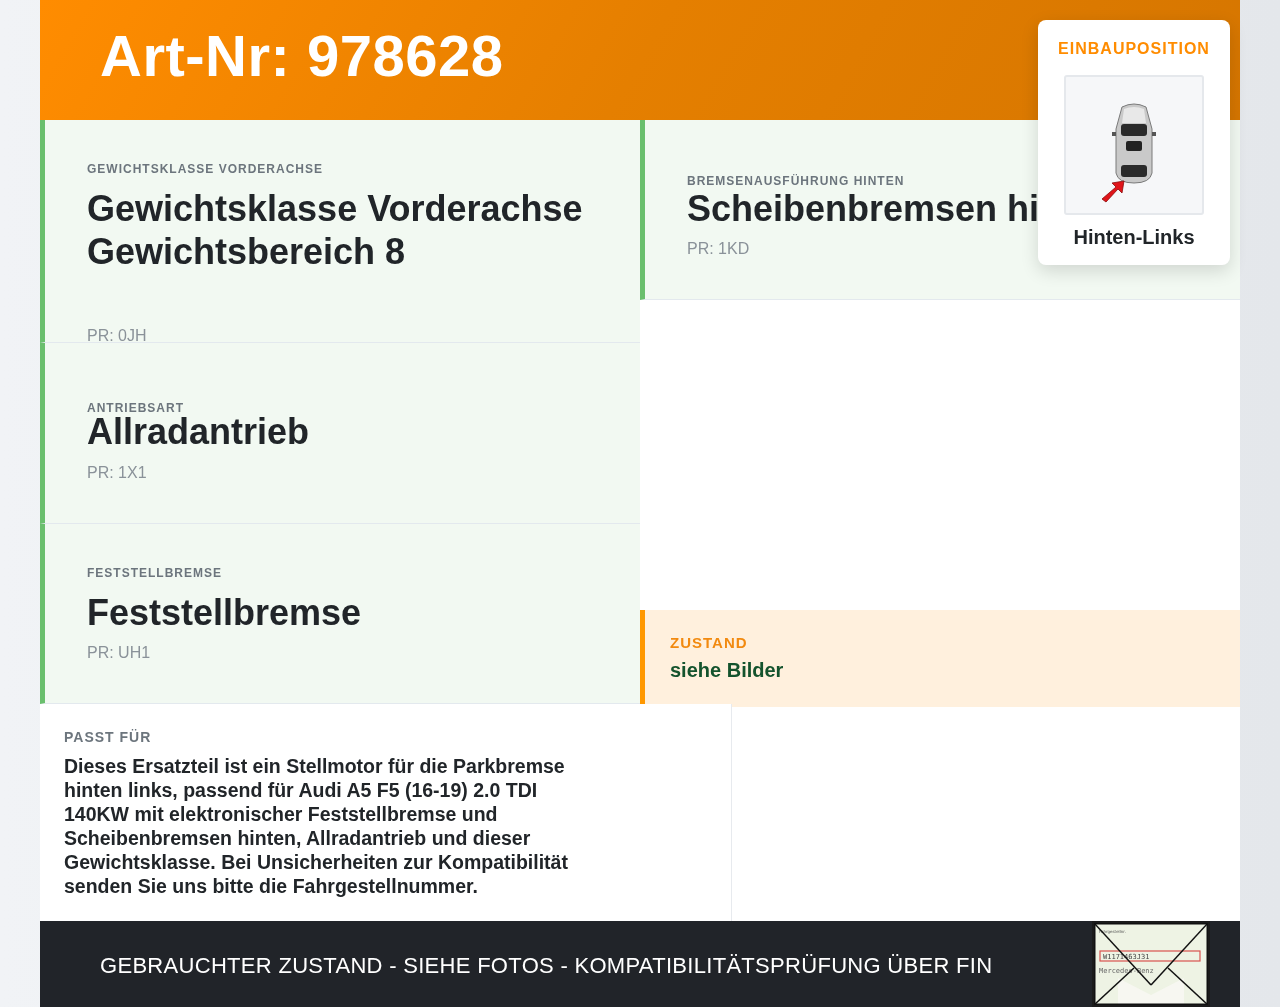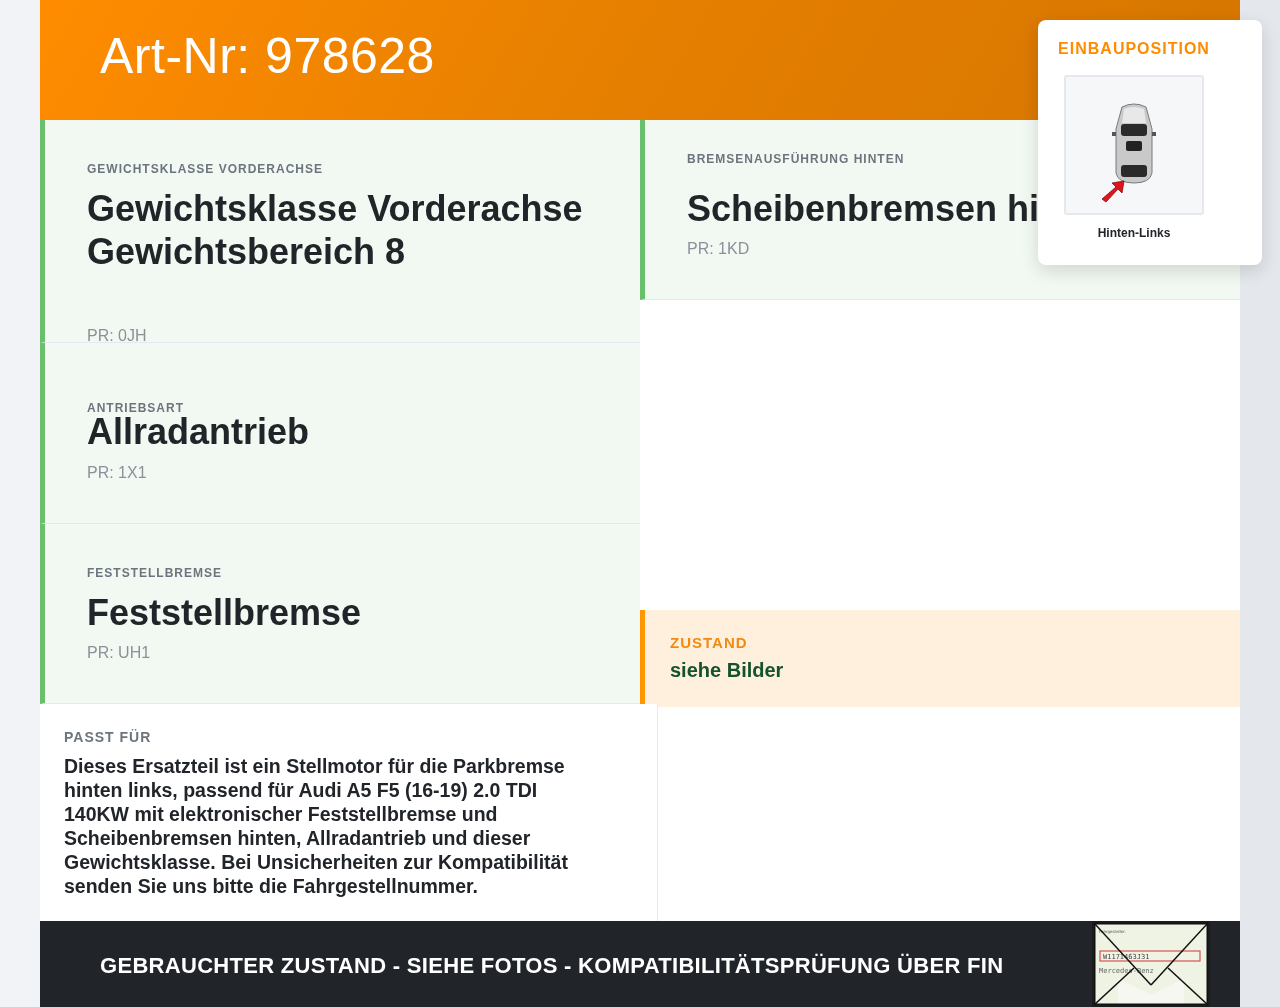--- a/index.html
+++ b/index.html
@@ -13,21 +13,21 @@
     .page {
       position: absolute; left: 40px; top: 0; width: 1200px; height: 1007px;
       background: #ffffff;
     }
     .header {
       position: absolute; left: 0; top: 0; width: 1200px; height: 120px;
       background: linear-gradient(120deg, #ff8c00 0%, #e57f00 50%, #d67600 100%);
     }
     .header-title {
       position: absolute; left: 60px; top: 26px;
-      font-size: 50px; font-weight: 400; color: #ffffff; letter-spacing: 0.5px;
+      font-size: 58px; font-weight: 700; color: #ffffff; letter-spacing: 0.5px;
       line-height: 60px;
     }
     .spec {
       position: absolute; left: 0; width: 600px;
       background: #f2f9f2;
       border-left: 5px solid #6abf6d;
       border-bottom: 1px solid #e3e9ee;
     }
     .spec .label {
       position: absolute; left: 42px;
@@ -48,60 +48,60 @@
     }
     .zustand .label {
       position: absolute; left: 25px; top: 24px;
       font-size: 15px; font-weight: 700; color: #f28a10; letter-spacing: 1px;
     }
     .zustand .value {
       position: absolute; left: 25px; top: 49px;
       font-size: 20px; font-weight: 700; color: #14532d;
     }
     .fits {
-      position: absolute; left: 0; top: 704px; width: 618px; height: 217px;
+      position: absolute; left: 0; top: 704px; width: 692px; height: 217px;
       border-right: 1px solid #e7eaee; background: #fff;
     }
     .fits .label {
       position: absolute; left: 24px; top: 25px;
       font-size: 14px; font-weight: 700; color: #6c757d; letter-spacing: 1px;
     }
     .fits .text {
       position: absolute; left: 24px; top: 50px; width: 540px;
       font-size: 19.5px; font-weight: 700; color: #212529; line-height: 24px;
     }
     .footer {
       position: absolute; left: 0; top: 921px; width: 1200px; height: 86px;
       background: #212429;
     }
     .footer-text {
       position: absolute; left: 60px; top: 32px;
-      font-size: 22px; font-weight: 700; color: #ffffff; letter-spacing: 0.3px; text-align: right;
+      font-size: 22px; font-weight: 400; color: #ffffff; letter-spacing: 0.3px; text-align: right;
     }
     .fin-image {
       position: absolute; left: 1052px; top: 0; width: 118px; height: 86px;
       background: #f4f4ec; border: 2px solid #1b1b1b;
       overflow: hidden;
     }
     .position-card {
-      position: absolute; left: 998px; top: 20px; width: 224px; height: 245px;
+      position: absolute; left: 998px; top: 20px; width: 192px; height: 245px;
       background: #ffffff; border-radius: 8px;
       box-shadow: 0 6px 18px rgba(0,0,0,0.14);
     }
     .position-card .title {
       position: absolute; left: 0; top: 20px; width: 192px; text-align: center;
       font-size: 16px; font-weight: 700; color: #ff8c00; letter-spacing: 1px;
     }
     .position-card .img-frame {
       position: absolute; left: 26px; top: 55px; width: 140px; height: 140px;
       background: #f6f7f9; border: 2px solid #e5e8ec; border-radius: 3px;
     }
     .position-card .caption {
       position: absolute; left: 0; top: 206px; width: 192px; text-align: center;
-      font-size: 12px; font-weight: 700; color: #212529;
+      font-size: 20px; font-weight: 700; color: #212529;
     }
   </style>
 </head>
 <body>
 
 <div class="page">
 
   <div class="header">
     <div class="header-title">Art-Nr: 978628</div>
   </div>
@@ -118,21 +118,21 @@
     <div class="pr" style="top:121px;">PR: 1X1</div>
   </div>
 
   <div class="spec" style="top:524px;height:180px;">
     <div class="label" style="top:42px;">FESTSTELLBREMSE</div>
     <div class="value" style="top:67px;">Feststellbremse</div>
     <div class="pr" style="top:120px;">PR: UH1</div>
   </div>
 
   <div class="spec" style="left:600px;top:120px;height:180px;">
-    <div class="label" style="top:32px;">BREMSENAUSFÜHRUNG HINTEN</div>
+    <div class="label" style="top:54px;">BREMSENAUSFÜHRUNG HINTEN</div>
     <div class="value" style="top:67px;white-space:nowrap;overflow:hidden;width:550px;">Scheibenbremsen hinten</div>
     <div class="pr" style="top:120px;">PR: 1KD</div>
   </div>
 
 
   <div class="zustand">
     <div class="label">ZUSTAND</div>
     <div class="value">siehe Bilder</div>
   </div>
 

